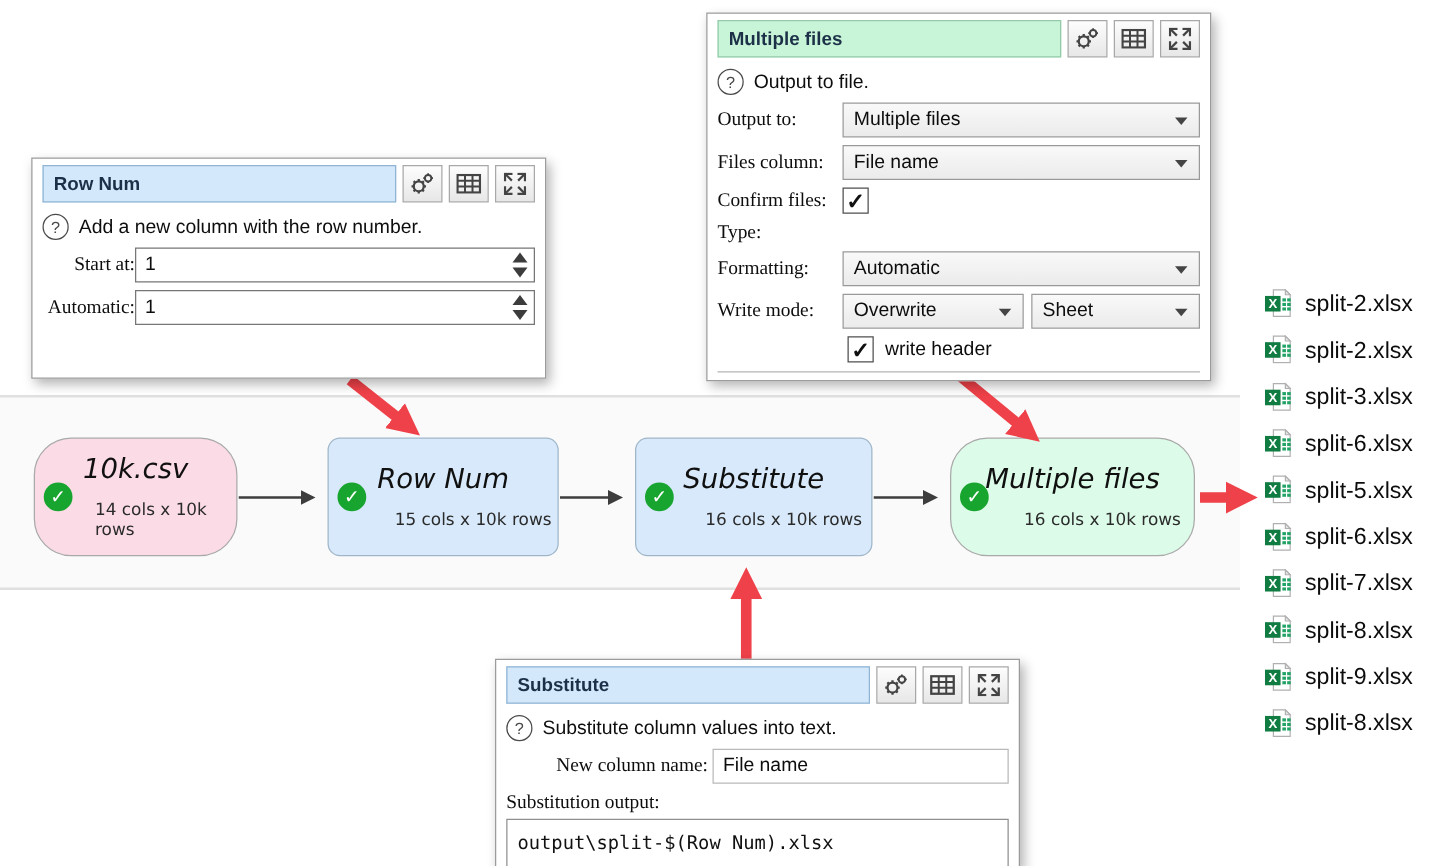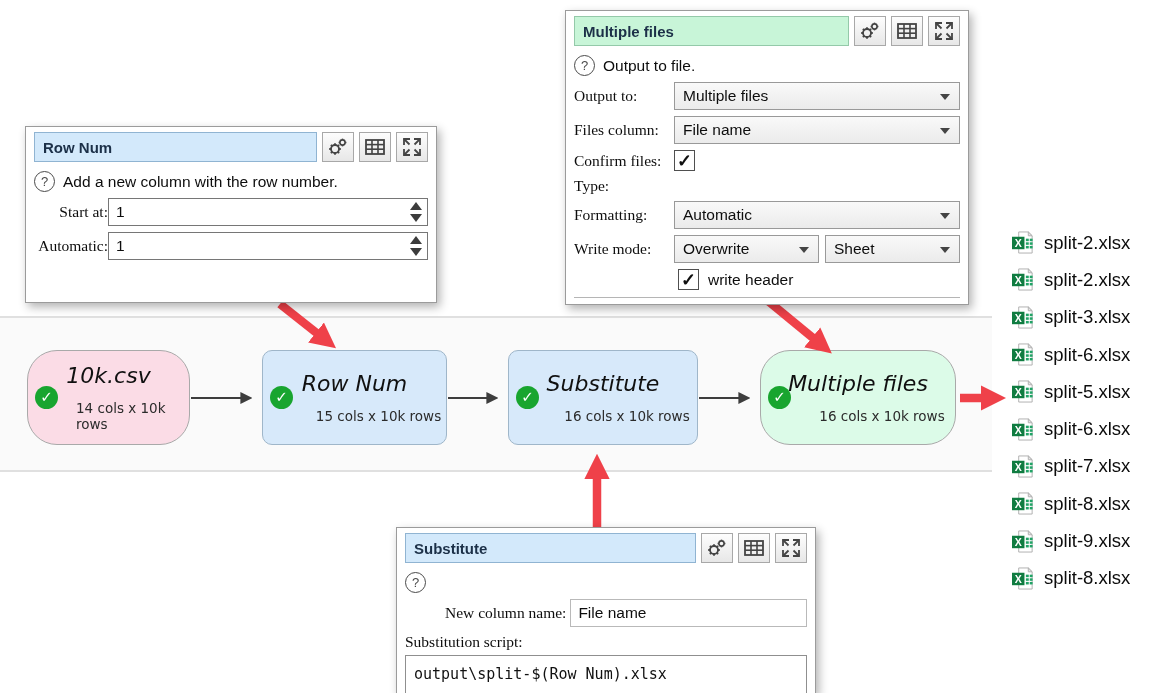--- a/index.html
+++ b/index.html
@@ -342,29 +342,30 @@
             <line x1="1" y1="1" x2="6.5" y2="6.5"></line>
               <line x1="17" y1="1" x2="11.5" y2="6.5"></line>
             <line x1="17" y1="17" x2="11.5" y2="11.5"></line>
               <line x1="1" y1="17" x2="6.5" y2="11.5"></line>
           </g>
         </svg>
       </div>
     </div>
     <div class="help-row">
       <div class="help-icon">?</div>
+      <span>Substitute column values into text.</span>
     </div>
     <div class="frow">
       <span class="lbl" style="margin-right:4px;margin-left:40px;">New column name:</span>
       <div class="text-input">
         <span>File name</span>
       </div>
     </div>
     <div class="frow" style="margin-bottom:2px;">
-      <span class="lbl">Substitution script:</span>
+      <span class="lbl">Substitution output:</span>
     </div>
     <div class="script-box">output\split-$(Row Num).xlsx</div>
   </div>
 
   <ul class="file-list">
     <li class="file-item">
       <svg class="isvg" width="23" height="23" viewBox="0 0 24 24">
           <path d="M7 1 h10 l4 4 v18 h-14 z" fill="#fff" stroke="#b0b0b0" stroke-width="1"></path>
           <path d="M17 1 l4 4 h-4 z" fill="#e6e6e6" stroke="#b0b0b0" stroke-width="1"></path>
           <g fill="#21a366">

